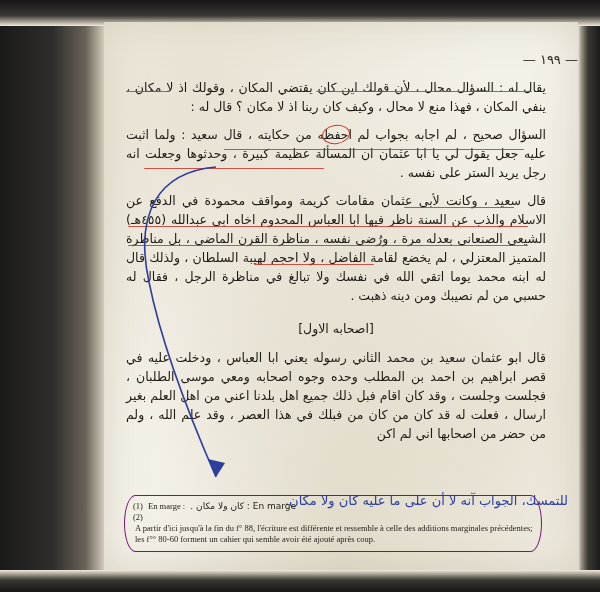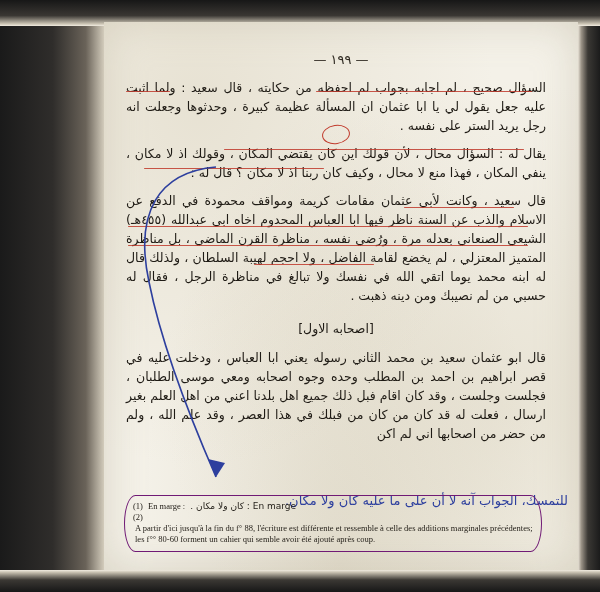--- a/index.html
+++ b/index.html
@@ -39,21 +39,21 @@
     background:
       radial-gradient(ellipse at 20% 15%, rgba(208,198,172,0.35), transparent 55%),
       radial-gradient(ellipse at 85% 70%, rgba(205,195,168,0.30), transparent 60%),
       radial-gradient(ellipse at 50% 100%, rgba(190,180,152,0.30), transparent 60%);
     pointer-events:none;
   }
 
   .folio{
     position:absolute;
     top:30px;left:0;width:474px;
-    text-align:center;
+    text-align:right;
     font-size:13px;color:#2f2a22;
     letter-spacing:2px;
     font-family:"DejaVu Sans", sans-serif;
   }
 
   .arabic-body{
     position:absolute;
     left:22px;top:56px;
     width:420px;
     direction:rtl;
@@ -133,22 +133,22 @@
   <div class="edge edge-right"></div>
   <div class="edge edge-top"></div>
   <div class="edge edge-bottom"></div>
 
   <div class="paper">
     <div class="grain"></div>
 
     <div class="folio">— ١٩٩ —</div>
 
     <div class="arabic-body">
+      <p>يقال له : السؤال محال ، لأن قولك اين كان يقتضي المكان ، وقولك اذ لا مكان ، ينفي المكان ، فهذا منع لا محال ، وكيف كان ربنا اذ لا مكان ؟ قال له :</p>
       <p>السؤال صحيح ، لم اجابه بجواب لم احفظه من حكايته ، قال سعيد : ولما اثبت عليه جعل يقول لي يا ابا عثمان ان المسألة عظيمة كبيرة ، وحدثوها وجعلت انه رجل يريد الستر على نفسه .</p>
-      <p>يقال له : السؤال محال ، لأن قولك اين كان يقتضي المكان ، وقولك اذ لا مكان ، ينفي المكان ، فهذا منع لا محال ، وكيف كان ربنا اذ لا مكان ؟ قال له :</p>
       <p>قال سعيد ، وكانت لأبي عثمان مقامات كريمة ومواقف محمودة في الدفع عن الاسلام والذب عن السنة ناظر فيها ابا العباس المحدوم اخاه ابي عبدالله (٤٥٥هـ) الشيعي الصنعاني بعدله مرة ، ورُضي نفسه ، مناظرة القرن الماضي ، بل مناظرة المتميز المعتزلي ، لم يخضع لقامة الفاضل ، ولا احجم لهيبة السلطان ، ولذلك قال له ابنه محمد يوما اتقي الله في نفسك ولا تبالغ في مناظرة الرجل ، فقال له حسبي من لم نصيبك ومن دينه ذهبت .</p>
 
       <div class="center-head">[اصحابه الاول]</div>
 
       <p>قال ابو عثمان سعيد بن محمد الثاني رسوله يعني ابا العباس ، ودخلت عليه في قصر ابراهيم بن احمد بن المطلب وحده وجوه اصحابه ومعي موسى الطلبان ، فجلست وجلست ، وقد كان اقام فبل ذلك جميع اهل بلدنا اعني من اهل العلم بغير ارسال ، فعلت له قد كان من كان من فبلك في هذا العصر ، وقد علم الله ، ولم من حضر من اصحابها اني لم اكن</p>
     </div>
 
     <div class="uline" style="left:212px;top:69px;width:216px;"></div>
     <div class="uline" style="left:22px;top:69px;width:44px;"></div>
     <div class="uline thin" style="left:120px;top:127px;width:300px;"></div>

